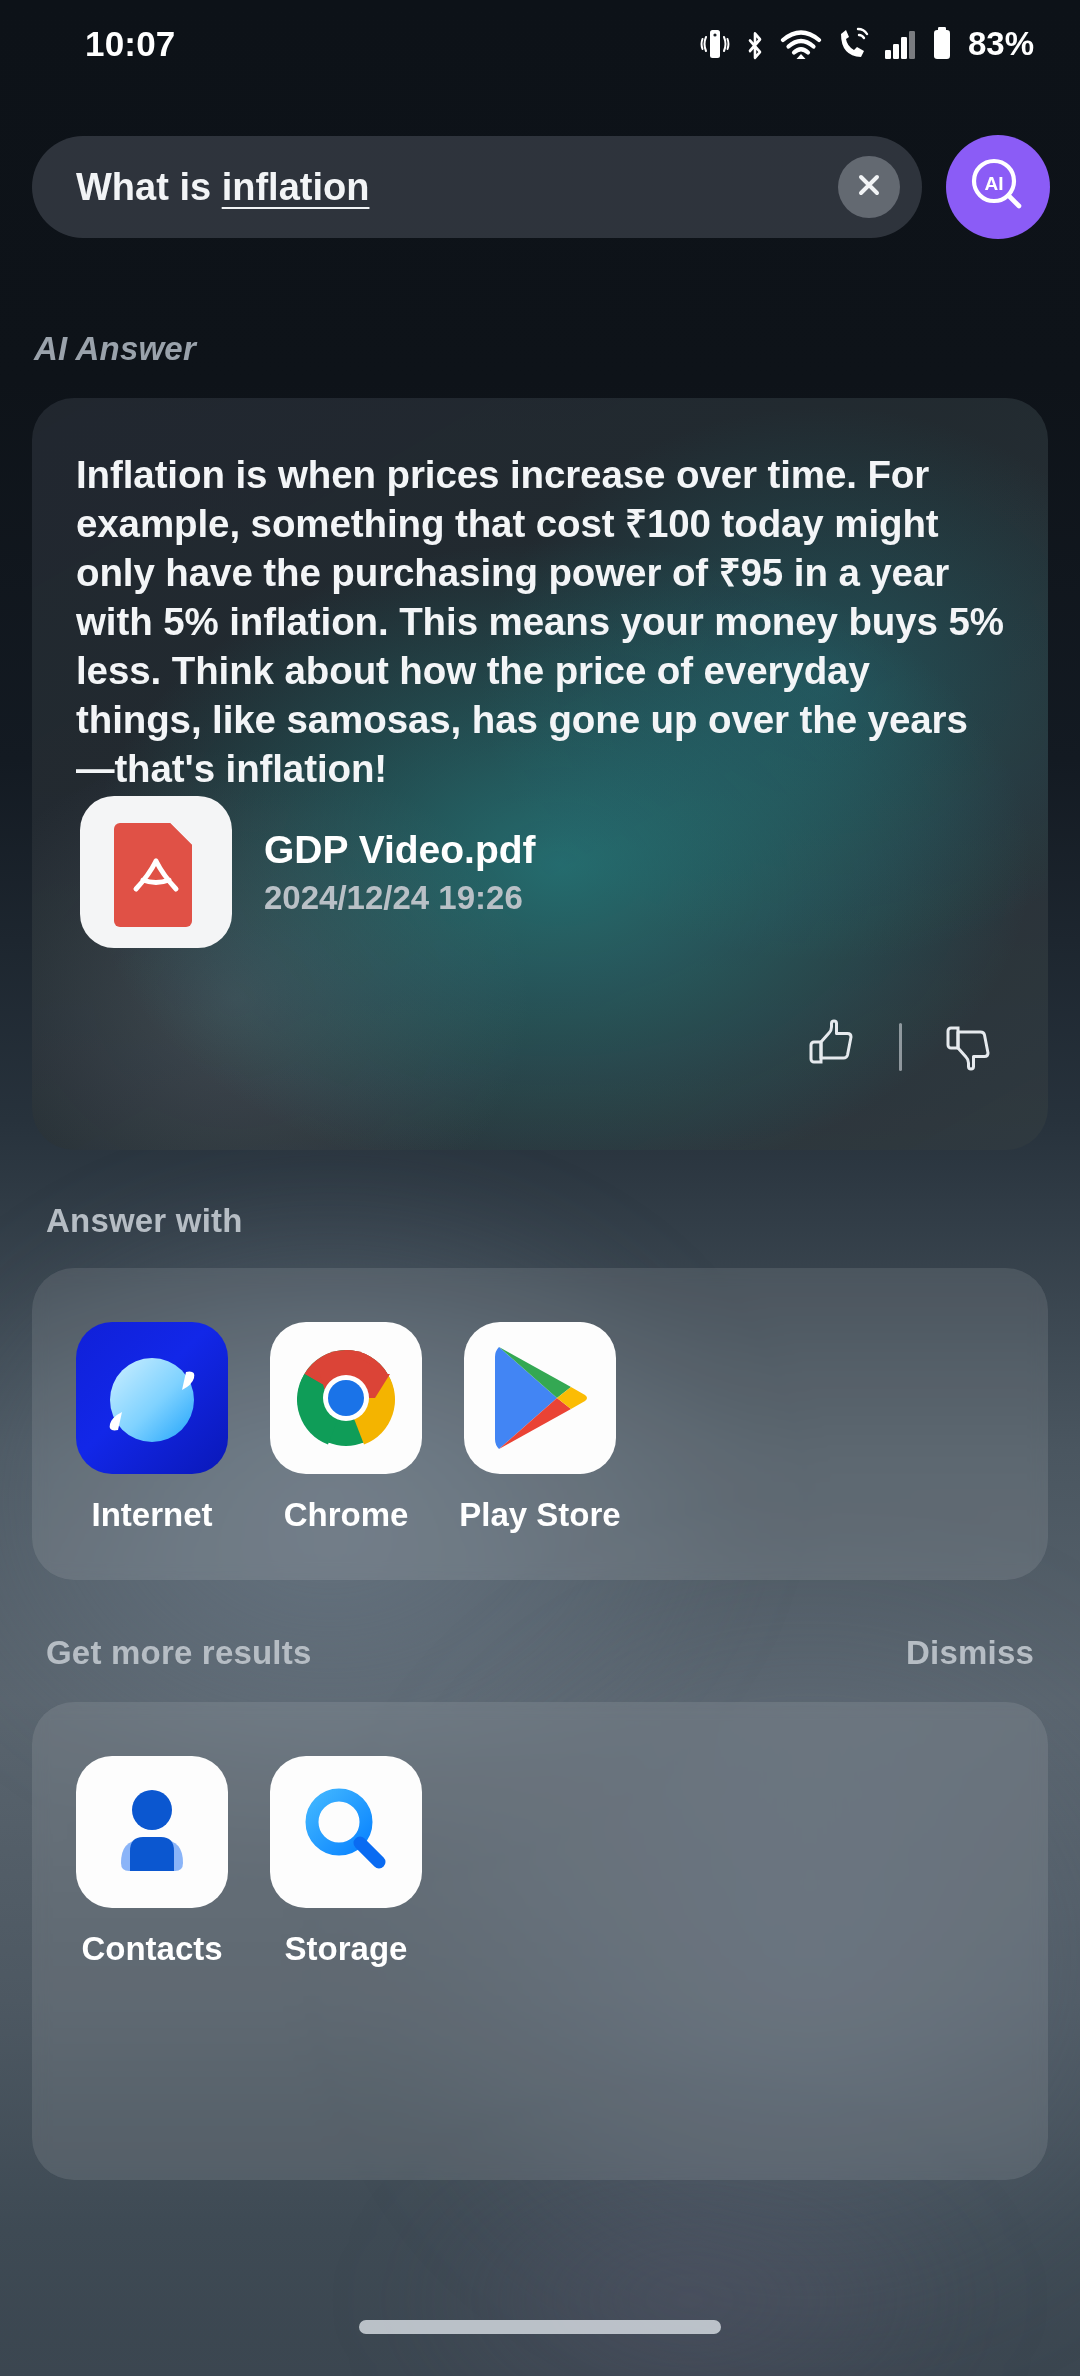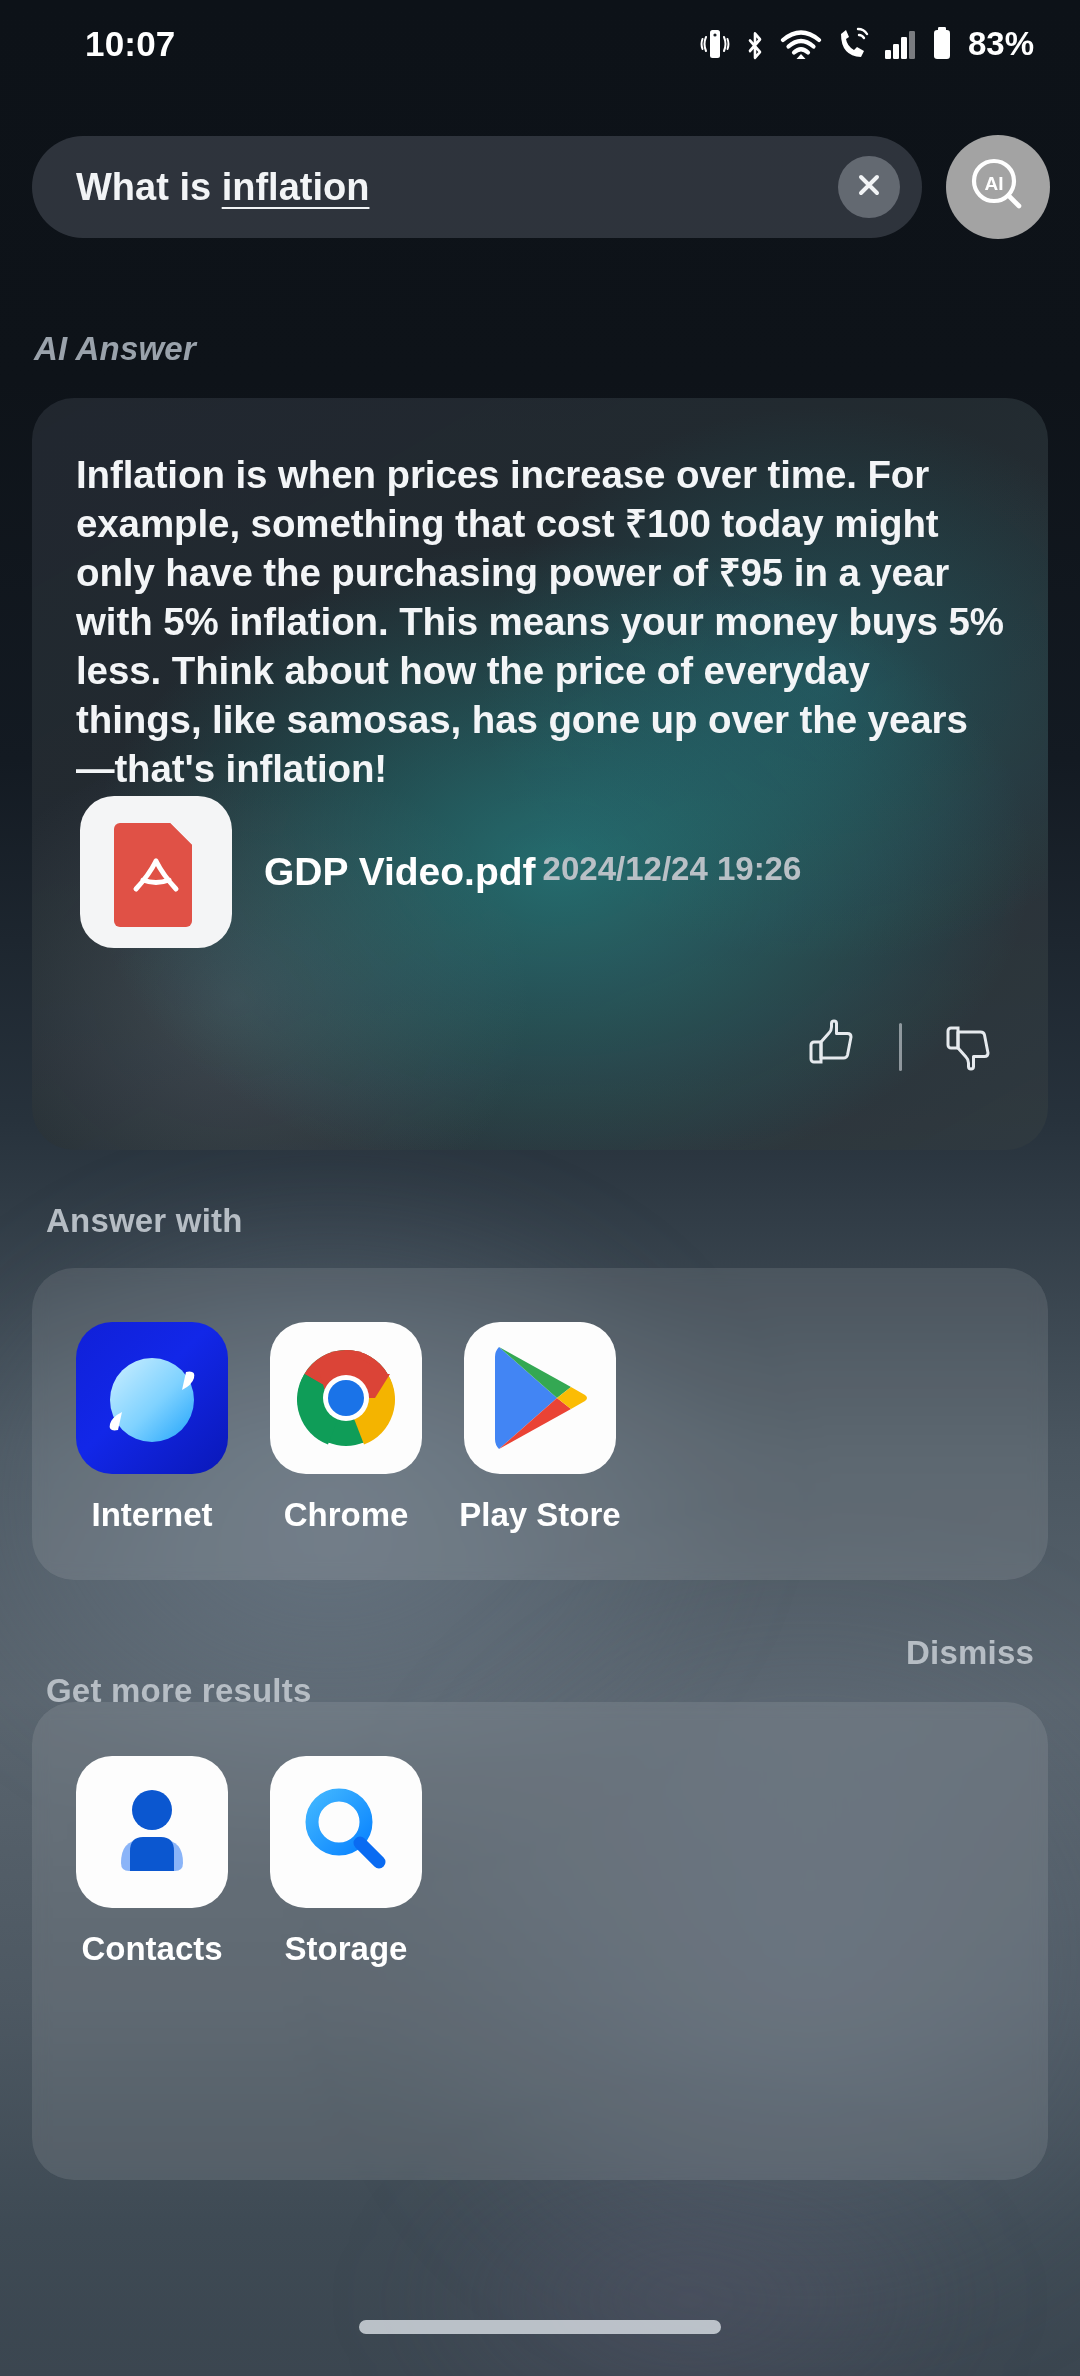--- a/index.html
+++ b/index.html
@@ -74,21 +74,21 @@
   }
   .query-text .ul{ text-decoration:underline; text-underline-offset:7px; text-decoration-thickness:3px; }
   .clear-btn{
     width:62px; height:62px; border-radius:50%;
     background:rgba(104,110,118,.92);
     display:flex; align-items:center; justify-content:center;
     flex:0 0 auto;
   }
   .ai-btn{
     width:104px; height:104px; border-radius:50%;
-    background:#a3a3a3;
+    background:#8b5cf6;
     display:flex; align-items:center; justify-content:center;
     flex:0 0 auto;
   }
 
   
   .section-label{
     position:absolute;
     font-size:33px; font-weight:700; color:#9aa2ab; letter-spacing:.2px;
   }
   .section-label.bright{ color:#b6bdc4; }
@@ -109,21 +109,21 @@
     color:#f3f5f7; font-size:38.5px; line-height:49px; font-weight:700;
     letter-spacing:-.1px;
   }
   .attach-row{
     position:absolute; left:48px; top:398px; display:flex; align-items:center; gap:32px;
   }
   .pdf-tile{
     width:152px; height:152px; border-radius:34px; background:#f4f5f6;
     display:flex; align-items:center; justify-content:center; flex:0 0 auto;
   }
-  .attach-meta{ display:flex; flex-direction:row; gap:7px; }
+  .attach-meta{ display:flex; flex-direction:column; gap:7px; }
   .attach-name{ color:#ffffff; font-size:39px; font-weight:700; }
   .attach-date{ color:#b9c0c6; font-size:33px; font-weight:600; }
   .feedback{
     position:absolute; right:52px; top:620px; display:flex; align-items:center; gap:40px;
   }
   .fb-divider{ width:3px; height:48px; background:rgba(225,230,235,.55); border-radius:2px; }
 
   
   .panel{
     position:absolute; border-radius:42px;
@@ -330,21 +330,21 @@
           <path d="M14 8 L72 59 L14 110 Q10 106 10 100 V18 Q10 12 14 8 Z" fill="#4285f4"></path>
           <path d="M14 8 L86 48 L72 59 Z" fill="#34a853"></path>
           <path d="M14 110 L86 70 L72 59 Z" fill="#ea4335"></path>
           <path d="M86 48 L100 56 Q104 59 100 62 L86 70 L72 59 Z" fill="#fbbc04"></path>
         </svg>
       </div>
       <div class="app-label">Play Store</div>
     </div>
   </div>
 
-  <div class="section-label bright" style="left:46px; top:1672px;text-align:center;">Get more results</div>
+  <div class="section-label bright" style="left:46px; top:1634px;text-align:center;">Get more results</div>
   <div class="section-label bright" style="right:46px; top:1634px;">Dismiss</div>
 
   <div class="panel" style="left:32px; top:1702px; width:1016px; height:478px;">
   </div>
 
   <div class="app-grid" style="left:76px; top:1756px;">
 
     <div class="app-item">
       <div class="app-icon white">
         <svg width="110" height="110" viewBox="0 0 110 110">

